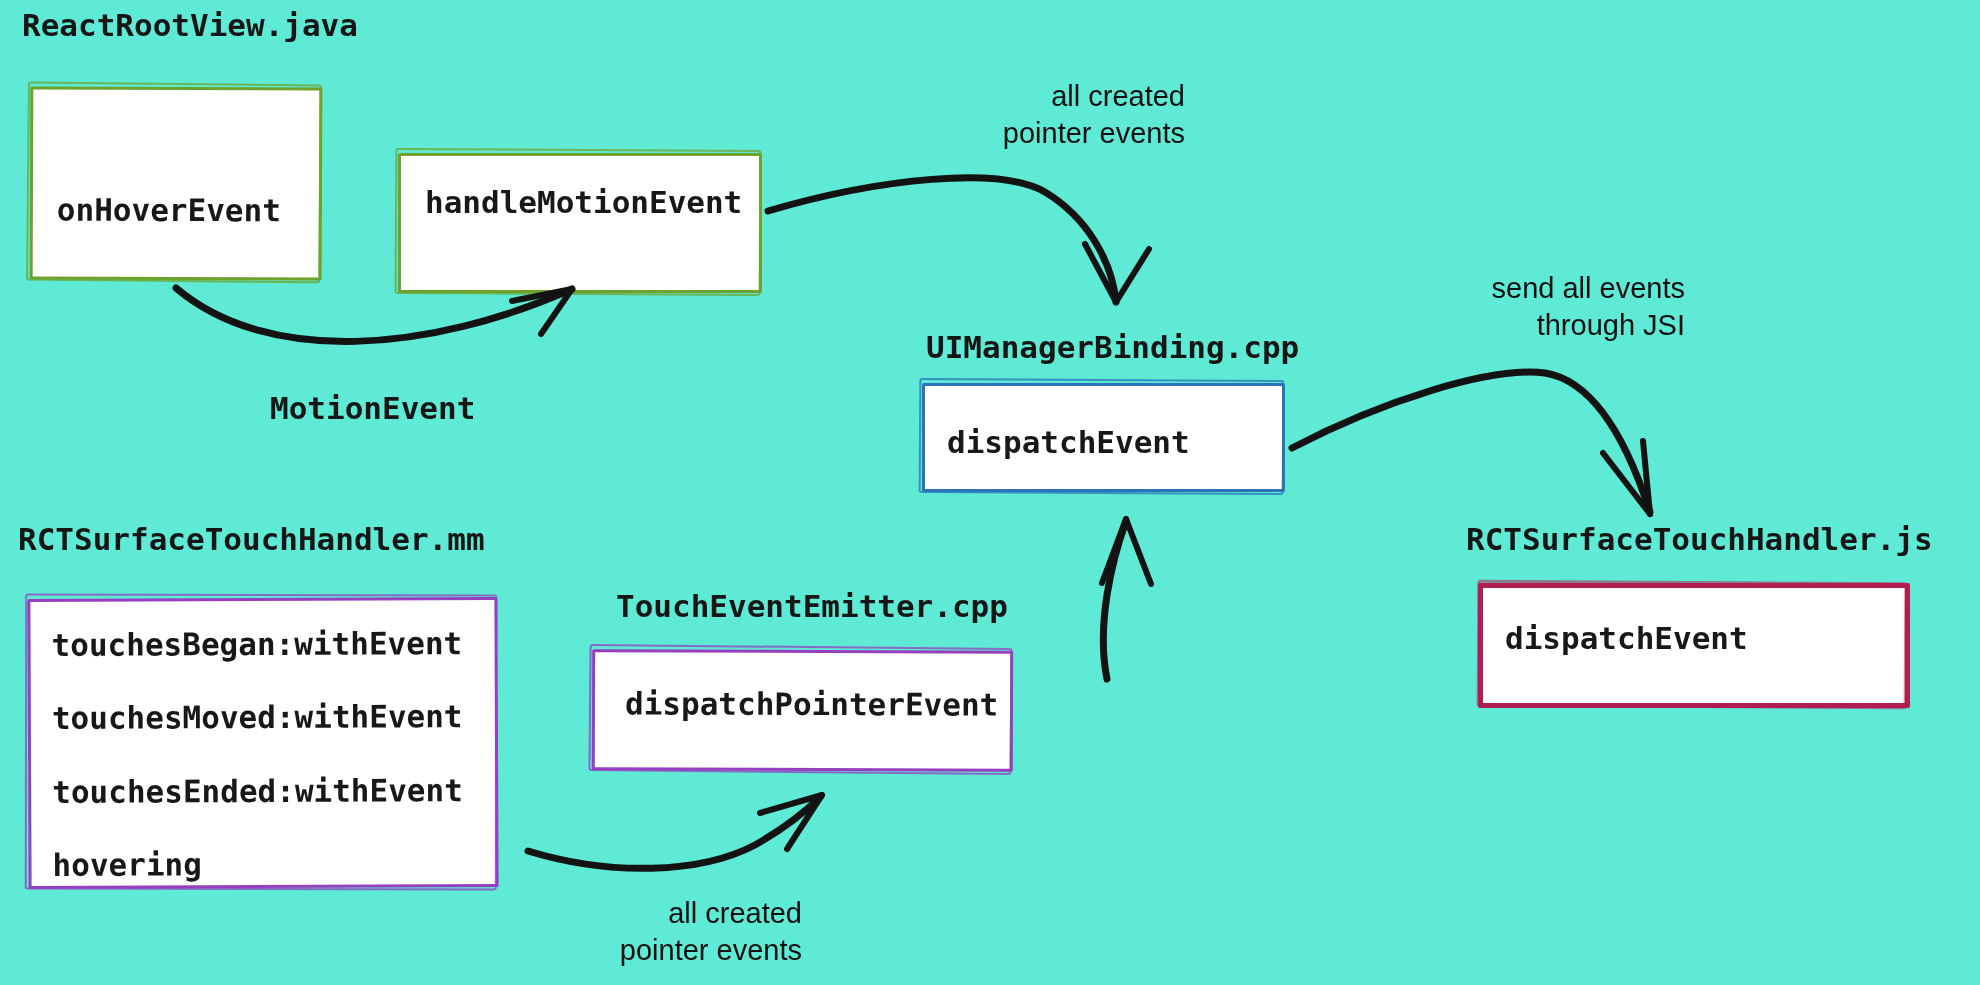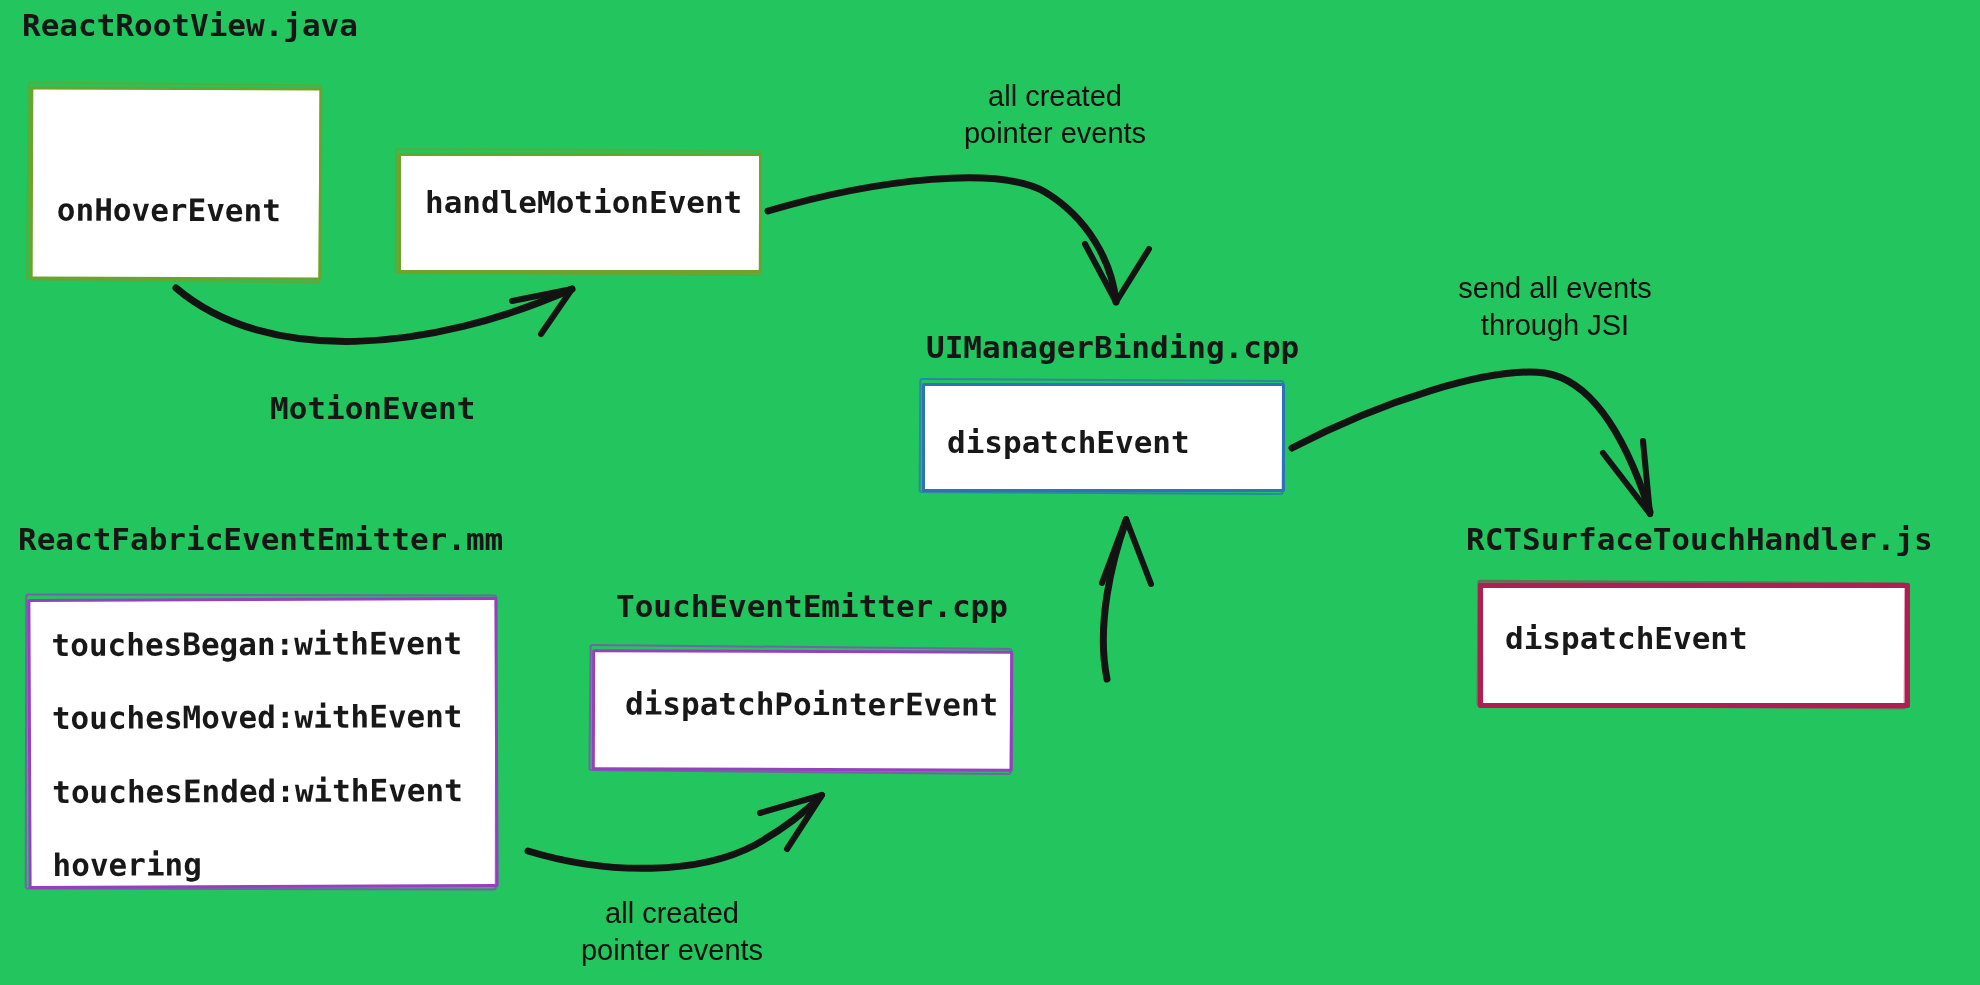--- a/index.html
+++ b/index.html
@@ -1,54 +1,54 @@
 <!DOCTYPE html>
 <html><head>
 <meta charset="utf-8">
 <style>
   html,body{margin:0;padding:0;background:#fff;}
-  #canvas{position:relative;width:1980px;height:985px;background:#22c55e;overflow:hidden;
+  #canvas{position:relative;width:1980px;height:985px;background:#5eead4;overflow:hidden;
           font-family:"DejaVu Sans Mono",monospace;}
   .mono-title{position:absolute;font:bold 31px/37px "DejaVu Sans Mono",monospace;
               color:#161616;white-space:pre;}
   .node{position:absolute;background:#fff;box-sizing:border-box;border-radius:2px;}
   .node::before{content:"";position:absolute;inset:-7px -2px -5px -6px;border-radius:3px;
                 border:2px solid var(--c);opacity:.75;transform:rotate(.35deg);
                 pointer-events:none;}
   .node{border:3px solid var(--c);}
   .node.green{--c:#6da32d;}
   .node.blue{--c:#2e73b8;}
   .node.purple{--c:#9640bf;}
   .node.crimson{--c:#b01e52;border-width:5px;}
   .node.crimson::before{border-width:3px;opacity:.55;}
   .method{position:absolute;font:bold 31px/37px "DejaVu Sans Mono",monospace;
           color:#181818;white-space:pre;}
   .note{position:absolute;font:29px/37px "Liberation Sans",sans-serif;color:#101010;
-        text-align:center;white-space:pre-line;}
+        text-align:right;white-space:pre-line;}
   .edge-label{position:absolute;font:bold 31px/37px "DejaVu Sans Mono",monospace;color:#161616;}
   svg#arrows{position:absolute;left:0;top:0;pointer-events:none;}
   .tilt-a{transform:rotate(-.25deg);}
   .tilt-b{transform:rotate(.2deg);}
 </style>
 </head>
 <body>
 
 <div id="canvas">
 
   <div class="mono-title" style="left:22px;top:7px">ReactRootView.java</div>
   <div class="mono-title" style="left:926px;top:329px">UIManagerBinding.cpp</div>
   <div class="mono-title" style="left:1466px;top:521px">RCTSurfaceTouchHandler.js</div>
-  <div class="mono-title" style="left:18px;top:521px">ReactFabricEventEmitter.mm</div>
+  <div class="mono-title" style="left:18px;top:521px">RCTSurfaceTouchHandler.mm</div>
   <div class="mono-title" style="left:616px;top:588px">TouchEventEmitter.cpp</div>
 
   <div class="node green tilt-b" style="left:30px;top:87px;width:292px;height:193px">
     <span class="method" style="left:24px;top:102px">onHoverEvent</span>
   </div>
 
-  <div class="node green" style="left:398px;top:153px;width:364px;height:120px">
+  <div class="node green" style="left:398px;top:153px;width:364px;height:140px">
     <span class="method" style="left:24px;top:28px">handleMotionEvent</span>
   </div>
 
   <div class="node blue" style="left:922px;top:383px;width:363px;height:109px">
     <span class="method" style="left:22px;top:38px">dispatchEvent</span>
   </div>
 
   <div class="node purple tilt-a" style="left:28px;top:598px;width:470px;height:290px">
     <span class="method" style="left:21px;top:25px">touchesBegan:withEvent</span>
     <span class="method" style="left:21px;top:98px">touchesMoved:withEvent</span>

